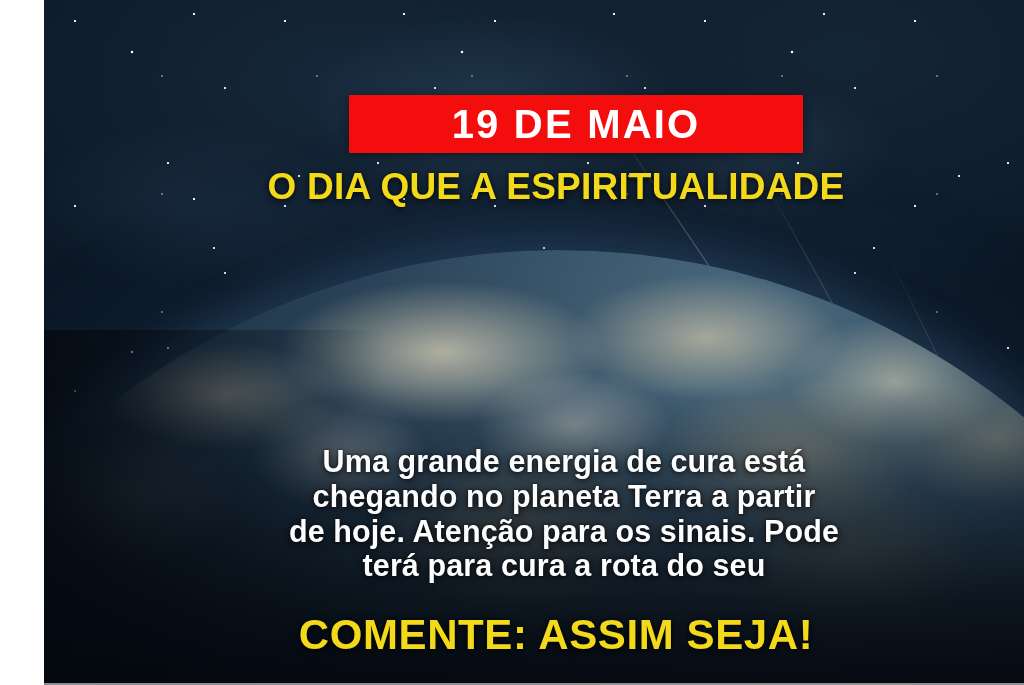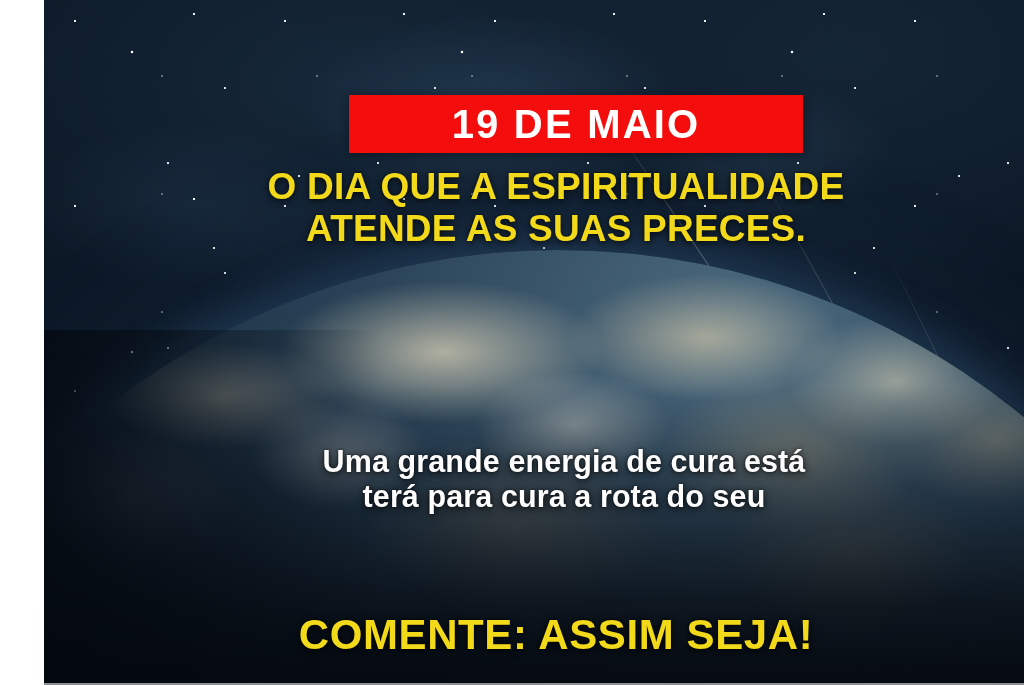--- a/index.html
+++ b/index.html
@@ -256,24 +256,25 @@
 
   <div class="bottom-shade"></div>
   <div class="left-shade"></div>
 
   <div class="date-banner">
     <span class="date-banner-text">19 DE MAIO</span>
   </div>
 
   <div class="headline">
     <div>O DIA QUE A ESPIRITUALIDADE</div>
-    <div>ATENDE AS SUAS PRECES.</div>
   </div>
 
   <div class="body-copy">
     <div>Uma grande energia de cura está</div>
+    <div>chegando no planeta Terra a partir</div>
+    <div>de hoje. Atenção para os sinais. Pode</div>
     <div>terá para cura a rota do seu</div>
   </div>
 
   <div class="cta">COMENTE: ASSIM SEJA!</div>
 
   <div class="bottom-hairline"></div>
 </div>
 
 </body></html>

